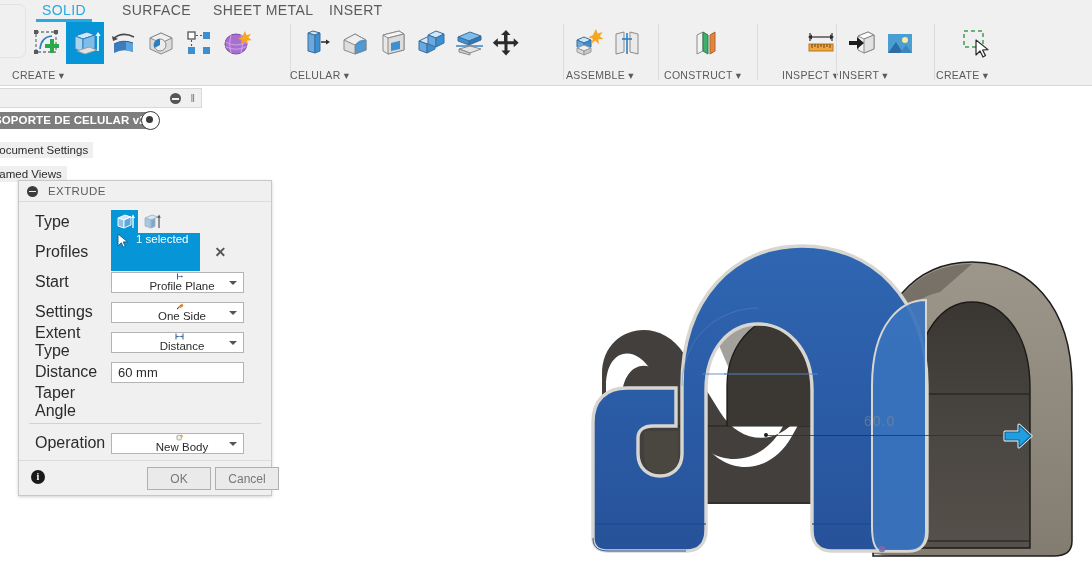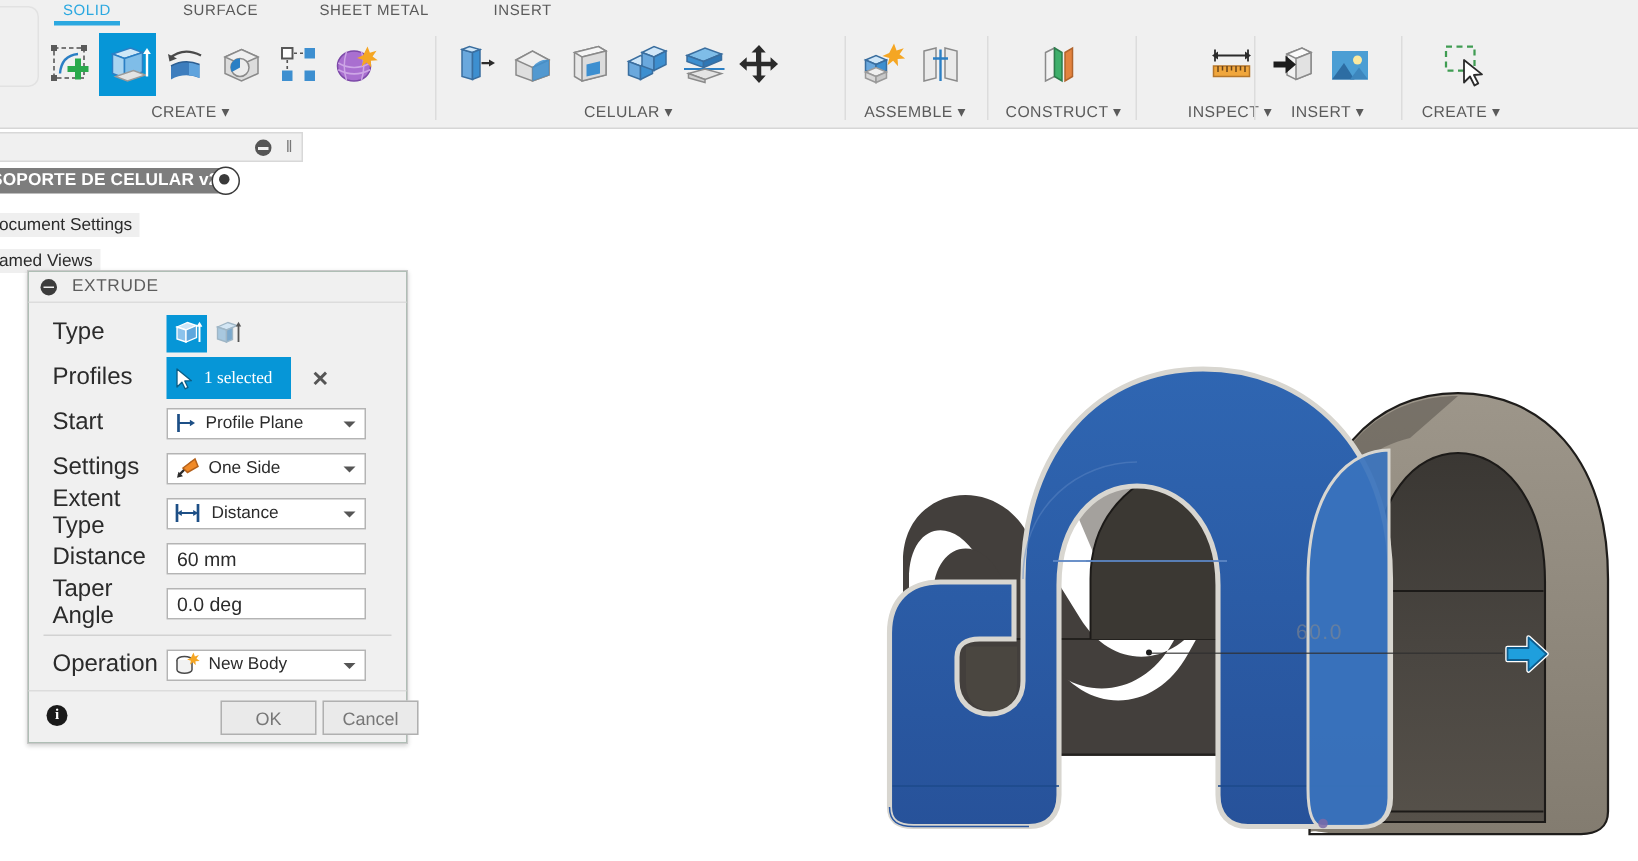--- a/index.html
+++ b/index.html
@@ -8,31 +8,31 @@
     background:#ffffff;
     font-family:"Liberation Sans", sans-serif;
     font-size:12px;color:#333;
     -webkit-font-smoothing:antialiased;
   }
   #app{position:relative;width:1092px;height:574px;overflow:hidden;background:#fff;}
 
   
   .ribbon{position:absolute;left:0;top:0;width:1092px;height:85px;background:#f0f0f0;border-bottom:1px solid #d6d6d6;}
   .tabstrip{position:absolute;left:0;top:0;width:1092px;height:20px;}
-  .tab{position:absolute;top:2px;font-size:10px;letter-spacing:.4px;color:#5a5a5a;}
+  .tab{position:absolute;top:2px;font-size:14px;letter-spacing:.4px;color:#5a5a5a;}
   .tab.active{color:#2ba8e0;}
   .tab .uline{position:absolute;left:-6px;right:-6px;bottom:-4px;height:3px;background:#2ba8e0;}
 
   
   .corner-panel{position:absolute;left:-22px;top:4px;width:46px;height:52px;border:1px solid #e2e2e2;border-radius:7px;background:#f0f0f0;}
 
   .ribbonbody{position:absolute;left:0;top:20px;width:1092px;height:64px;}
   .group{position:absolute;top:0;height:64px;}
   .group .items{position:absolute;left:0;top:0;height:46px;display:flex;align-items:center;}
-  .group .glabel{position:absolute;bottom:3px;width:100%;text-align:center;font-size:10.5px;color:#5a5a5a;letter-spacing:.3px;white-space:nowrap;}
+  .group .glabel{position:absolute;bottom:3px;width:100%;text-align:left;font-size:10.5px;color:#5a5a5a;letter-spacing:.3px;white-space:nowrap;}
   .sep{position:absolute;top:4px;width:1px;height:56px;background:#dcdcdc;}
 
   .btn{position:relative;width:38px;height:42px;display:flex;align-items:center;justify-content:center;cursor:default;}
   .btn.active{background:#0696d7;}
   .ico{position:relative;width:32px;height:32px;}
 
   
   .topbar-strip{position:absolute;left:-100px;top:88px;width:300px;height:18px;background:#f0f0f0;border:1px solid #d8d8d8;}
   .strip-minus{position:absolute;right:20px;top:4px;width:11px;height:11px;border-radius:50%;background:#555;}
   .strip-minus:after{content:"";position:absolute;left:2px;top:5px;width:7px;height:1.5px;background:#f0f0f0;}
@@ -40,38 +40,38 @@
 
   .browser{position:absolute;left:0;top:112px;width:200px;font-size:11.5px;color:#2b2b2b;}
   .brow-row{position:relative;height:24px;display:flex;align-items:center;}
   .brow-doc{position:absolute;left:-12px;top:0;height:17px;line-height:17px;padding:0 6px;background:#7d7d7d;color:#fff;font-weight:bold;font-size:11.5px;letter-spacing:.1px;white-space:nowrap;}
   .eye{position:absolute;left:141px;top:-1px;width:17px;height:17px;border-radius:50%;border:1.6px solid #3a3a3a;background:#fff;}
   .eye:after{content:"";position:absolute;left:4px;top:4px;width:7px;height:7px;border-radius:50%;background:#3a3a3a;}
   .brow-item{position:absolute;left:-14px;height:16px;line-height:16px;background:#efefef;padding:0 5px;white-space:nowrap;color:#2b2b2b;}
   .brow-sub{position:absolute;left:24px;height:16px;line-height:16px;background:#efefef;padding:0 5px;white-space:nowrap;color:#2b2b2b;}
 
   
-  .dialog{position:absolute;left:18px;top:180px;width:252px;background:#14532d;border:1px solid #c8c8c8;box-shadow:0 1px 3px rgba(0,0,0,.18);}
+  .dialog{position:absolute;left:18px;top:180px;width:252px;background:#14b8a6;border:1px solid #c8c8c8;box-shadow:0 1px 3px rgba(0,0,0,.18);}
   .dlg-title{position:relative;height:20px;background:#f0f0f0;border-bottom:1px solid #dcdcdc;display:flex;align-items:center;padding-left:8px;}
   .dlg-title .circ{width:11px;height:11px;border-radius:50%;background:#3c3c3c;position:relative;margin-right:10px;}
   .dlg-title .circ:after{content:"";position:absolute;left:2px;top:5px;width:7px;height:1.5px;background:#f0f0f0;}
   .dlg-title .txt{font-size:11.5px;color:#5c5c5c;letter-spacing:.4px;}
   .dlg-body{padding:5px 0 0 0;background:#f0f0f0;}
   .row{display:flex;align-items:center;height:30px;padding-left:16px;}
   .row .lab{width:76px;font-size:16px;color:#2b2b2b;}
-  .ctrl{position:relative;width:133px;height:21px;background:#fff;border:1px solid #b4b4b4;display:flex;align-items:center;padding-left:4px;box-sizing:border-box;}
+  .ctrl{position:relative;width:133px;height:21px;background:#fff;border:1px solid #b4b4b4;display:flex;align-items:center;padding-left:4px;box-sizing:border-box;flex-direction:column;}
   .ctrl .cval{font-size:11.5px;color:#2b2b2b;margin-left:5px;}
   .ctrl .caret{position:absolute;right:6px;top:8px;width:0;height:0;border-left:4px solid transparent;border-right:4px solid transparent;border-top:4.5px solid #555;}
   .plainfield{position:relative;width:133px;height:21px;background:#fff;border:1px solid #b4b4b4;display:flex;align-items:center;padding-left:6px;box-sizing:border-box;font-size:13px;color:#2b2b2b;}
 
   .typebtns{display:flex;align-items:center;}
   .typebtn{width:27px;height:25px;display:flex;align-items:center;justify-content:center;}
   .typebtn.sel{background:#0696d7;}
 
-  .selchip{height:28px;background:#0696d7;color:#fff;display:flex;align-items:center;padding:0 12px 0 6px;font-size:11.5px;font-family:Liberation Serif, serif;}
+  .selchip{height:38px;background:#0696d7;color:#fff;display:flex;padding:0 12px 0 6px;font-size:11.5px;}
   .xclose{margin-left:14px;font-size:14px;color:#555;font-weight:bold;line-height:1;}
 
   .hr{height:1px;background:#d2d2d2;margin:6px 10px 2px 10px;}
   .dlg-foot{position:relative;height:34px;border-top:1px solid #dcdcdc;background:#f0f0f0;display:flex;align-items:center;}
   .infoIcon{position:absolute;left:12px;top:9px;width:14px;height:14px;border-radius:50%;background:#1a1a1a;color:#fff;font-size:10px;font-weight:bold;text-align:center;line-height:14px;font-family:"Liberation Serif",serif;}
   .dbtn{position:absolute;height:21px;border:1px solid #b0b0b0;background:#eaeaea;color:#777;font-size:12px;display:flex;align-items:center;justify-content:center;}
   .dbtn.ok{left:128px;top:6px;width:62px;}
   .dbtn.cancel{left:196px;top:6px;width:62px;}
 
   
@@ -725,21 +725,20 @@
         </span>
       </div>
 
       <div class="row">
         <span class="lab">Distance</span>
         <span class="plainfield">60 mm</span>
       </div>
 
       <div class="row">
         <span class="lab">Taper Angle</span>
-        <span class="plainfield">0.0 deg</span>
       </div>
 
       <div class="hr"></div>
 
       <div class="row" style="height:34px">
         <span class="lab">Operation</span>
         <span class="ctrl">
           <svg width="18" height="16" viewBox="0 0 18 16">
             <ellipse cx="7" cy="5" rx="5" ry="2.4" fill="#fff" stroke="#4a4a4a" stroke-width="1"></ellipse>
             <path d="M2 5 L2 11.5 A5 2.4 0 0 0 12 11.5 L12 5" fill="#f2f2f2" stroke="#4a4a4a" stroke-width="1"></path>

